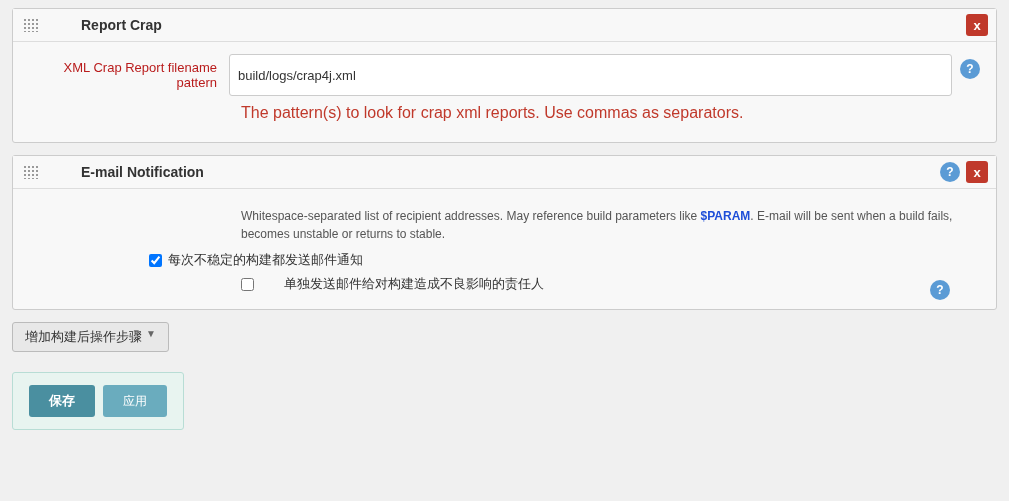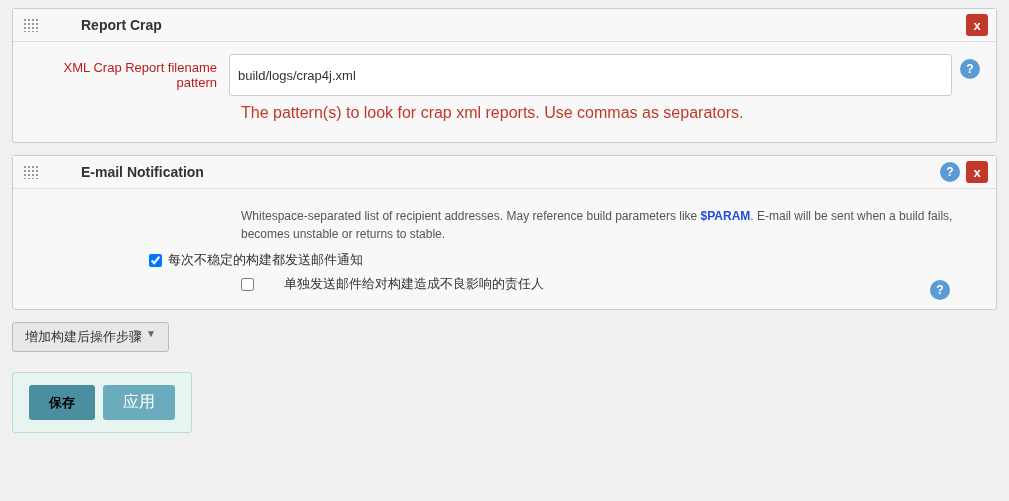--- a/index.html
+++ b/index.html
@@ -226,36 +226,36 @@
       border: 1px solid #b8ddd5;
       border-radius: 3px;
       padding: 12px 16px;
       display: inline-flex;
       gap: 8px;
       margin-top: 4px;
     }
 
     .save-btn {
       background: #4a8fa0;
-      color: #000000;
+      color: #ffffff;
       border: none;
       border-radius: 3px;
       padding: 7px 20px;
       font-size: 13px;
       cursor: pointer;
       font-weight: bold;
     }
 
     .apply-btn {
       background: #6aacbe;
       color: white;
       border: none;
       border-radius: 3px;
       padding: 7px 20px;
-      font-size: 16px;
+      font-size: 12px;
       cursor: pointer;
     }
 
     .section-header-right-help {
       position: absolute;
       right: 36px;
       top: 50%;
       transform: translateY(-50%);
     }
   </style>

